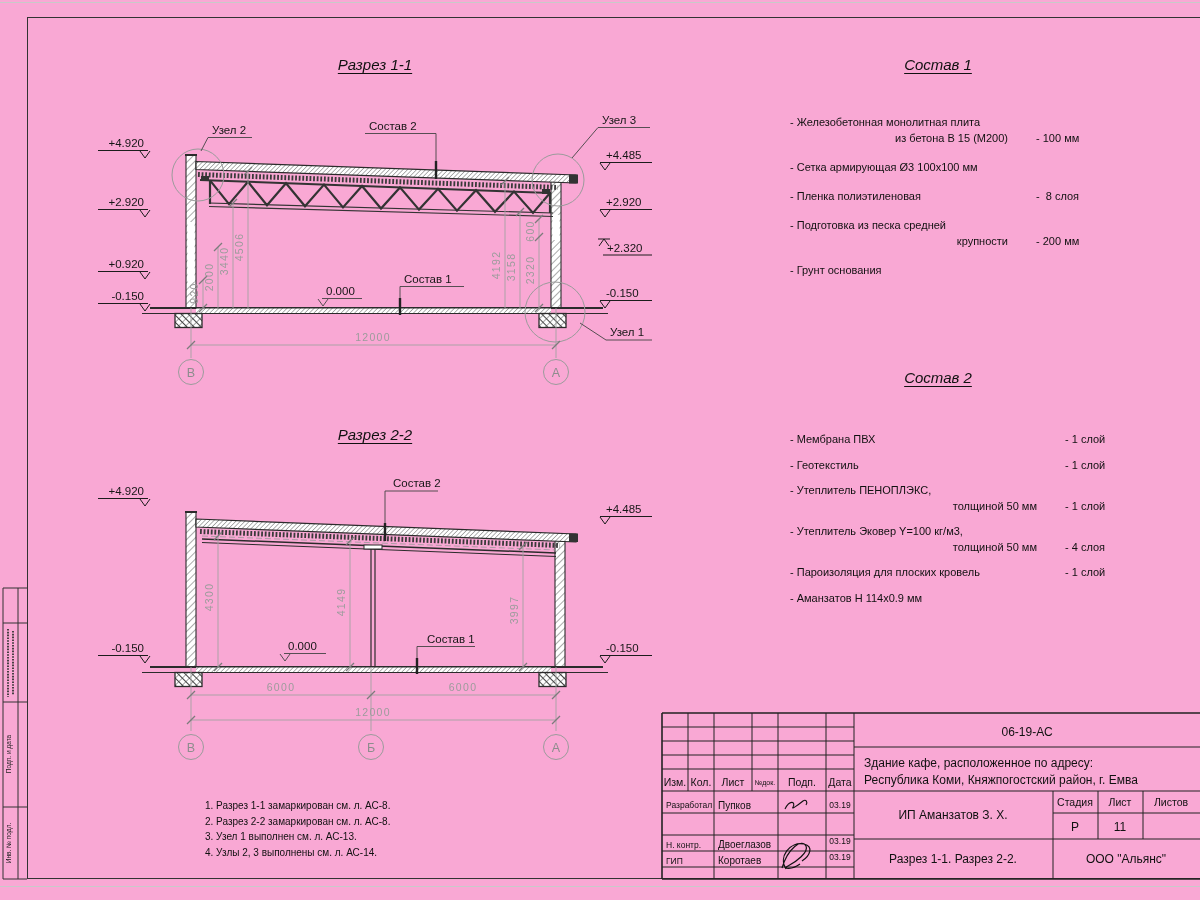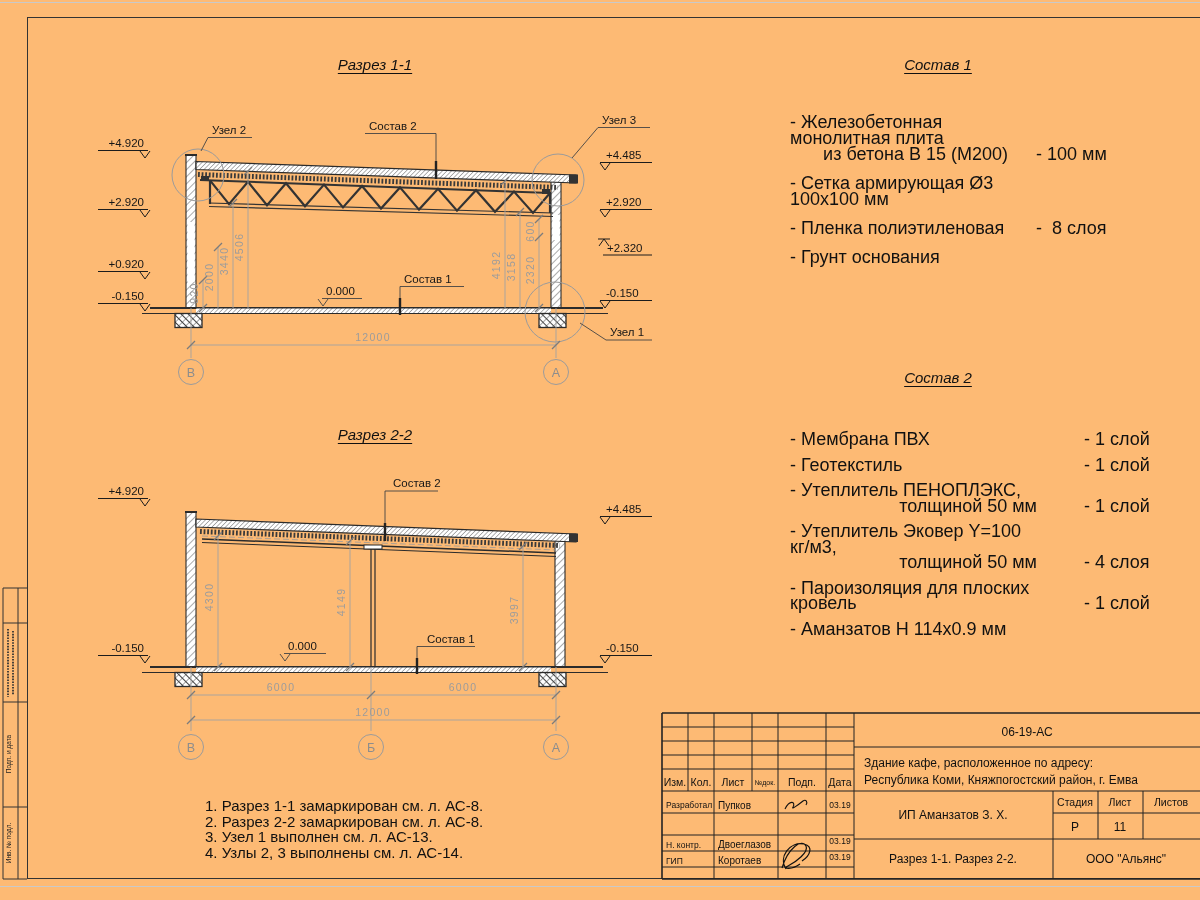--- a/index.html
+++ b/index.html
@@ -1,30 +1,30 @@
 <!DOCTYPE html>
 <html><head>
 <meta charset="utf-8">
 <style>
   html,body{margin:0;padding:0;background:#fff;}
-  .sheet{position:relative;width:1200px;height:900px;background:#fdba74;overflow:hidden;
+  .sheet{position:relative;width:1200px;height:900px;background:#f9a8d4;overflow:hidden;
          font-family:"Liberation Sans",sans-serif;color:#1a1a1a;}
   .edge{position:absolute;left:0;width:1200px;height:1px;background:#c9c9c9;}
   .frame{position:absolute;left:27px;top:17px;width:1173px;height:862px;box-sizing:border-box;
          border-top:1.6px solid #333;border-left:1.6px solid #333;border-bottom:1.6px solid #333;}
   .dwg-h{position:absolute;width:300px;text-align:center;font-size:15px;font-style:italic;
          color:#111;text-decoration:underline;text-underline-offset:3px;}
-  .spec{position:absolute;left:790px;width:305px;font-size:18px;line-height:16px;color:#111;}
+  .spec{position:absolute;left:790px;width:305px;font-size:11px;line-height:16px;color:#111;}
   .spec-item{display:flex;align-items:flex-end;margin-bottom:13px;}
-  .spec2 .spec-item{margin-bottom:10px;line-height:15.5px;gap:19px;}
+  .spec2 .spec-item{margin-bottom:10px;line-height:15.5px;}
   .s-name{flex:none;width:218px;}
   .spec2 .s-name{width:247px;}
   .s-val{flex:none;white-space:pre;margin-left:28px;}
   .s-l2{padding-left:7px;text-align:right;}
-  .notes{position:absolute;left:205px;top:798px;font-size:15px;line-height:15.5px;color:#111;}
+  .notes{position:absolute;left:205px;top:798px;font-size:10px;line-height:15.5px;color:#111;}
   svg text{font-family:"Liberation Sans",sans-serif;}
   .lvl{font-size:11.5px;fill:#161616;}
   .lbl{font-size:11.5px;fill:#161616;}
   .dim{font-size:10.5px;fill:#9c9c9c;letter-spacing:1.3px;}
   .ax{font-size:12.5px;fill:#8d8d8d;}
   .tb{fill:#111;}
   .tb-s8{font-size:8.5px;} .tb-s7{font-size:7px;} .tb-s10{font-size:10px;}
   .tb-s105{font-size:10.5px;} .tb-s12{font-size:12px;}
   .sc-t{font-size:6.5px;fill:#222;}
 </style>
@@ -326,20 +326,27 @@
     <div class="spec-item">
       <div class="s-name">
           <div>- Сетка армирующая Ø3 100х100 мм</div>
         </div>
     </div>
     <div class="spec-item">
       <div class="s-name">
           <div>- Пленка полиэтиленовая</div>
         </div>
       <div class="s-val">-  8 слоя</div>
+    </div>
+    <div class="spec-item">
+      <div class="s-name">
+          <div>- Подготовка из песка средней</div>
+          <div class="s-l2">крупности</div>
+        </div>
+      <div class="s-val">- 200 мм</div>
     </div>
     <div class="spec-item">
       <div class="s-name">
           <div>- Грунт основания</div>
         </div>
     </div>
   </div>
 
   <div class="spec spec2" style="top:432px">
     <div class="spec-item">

